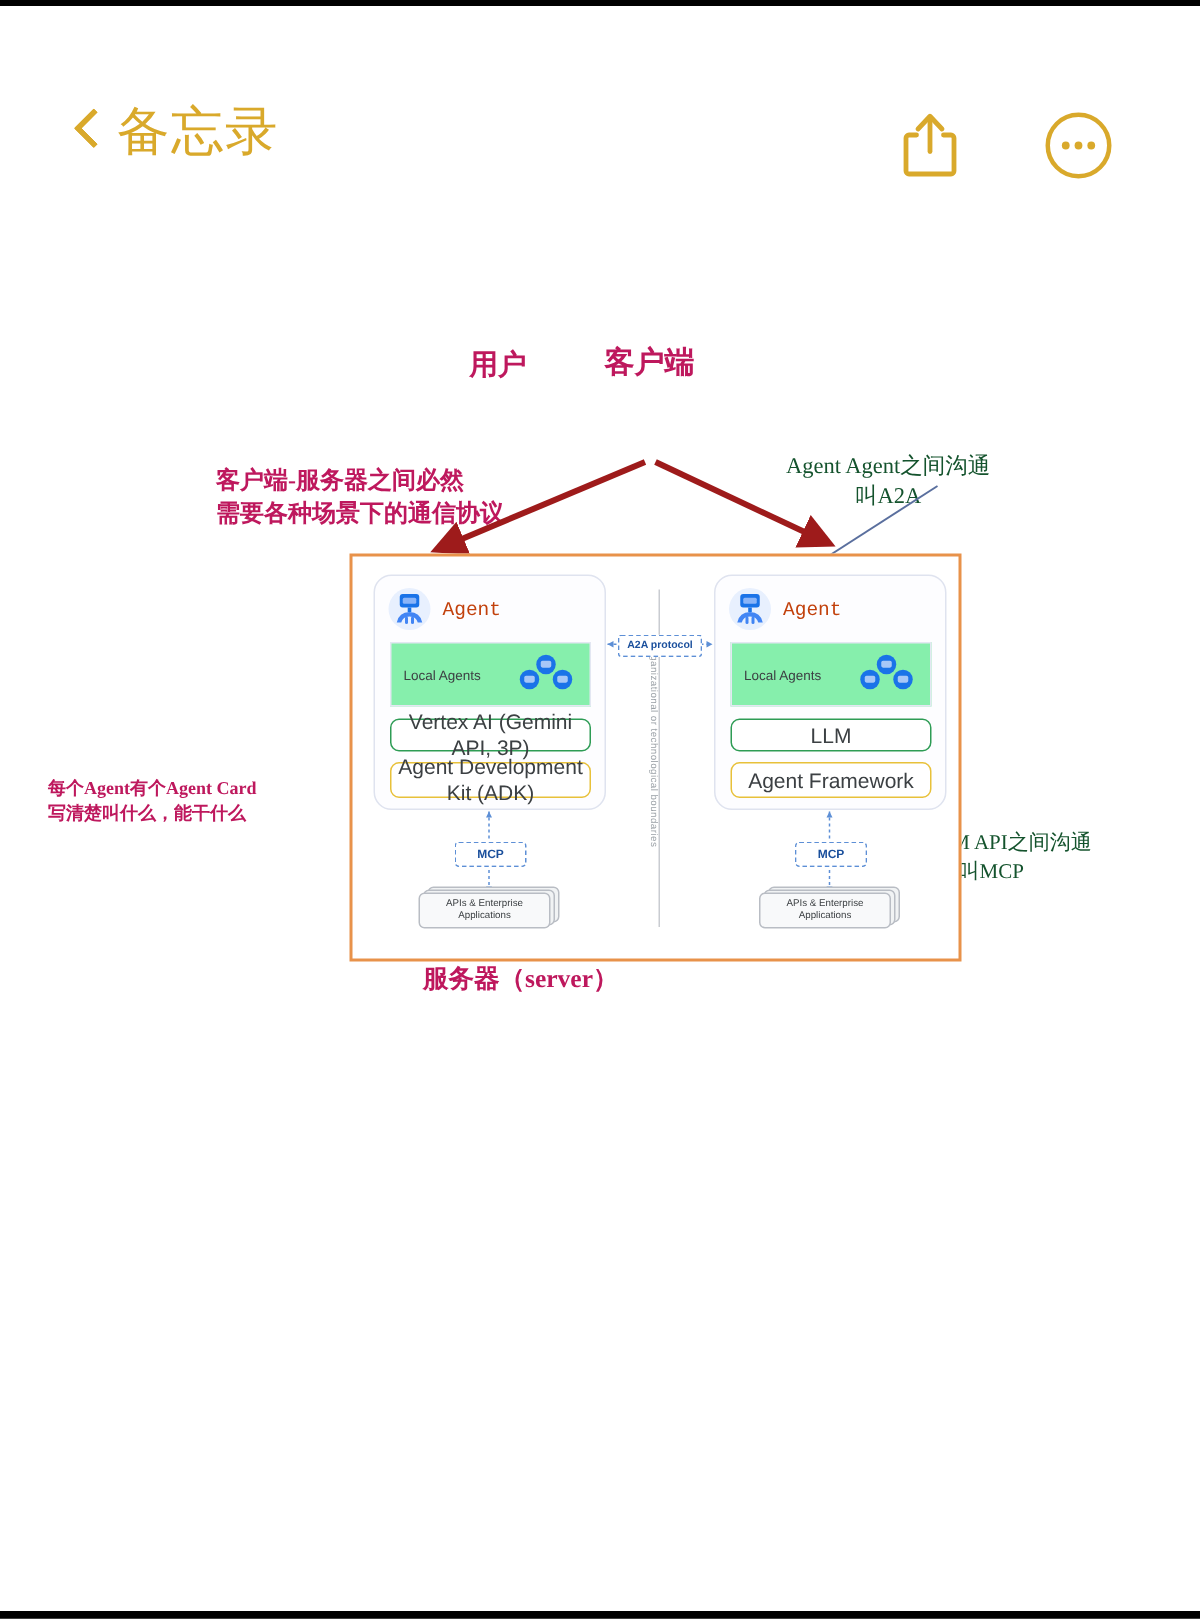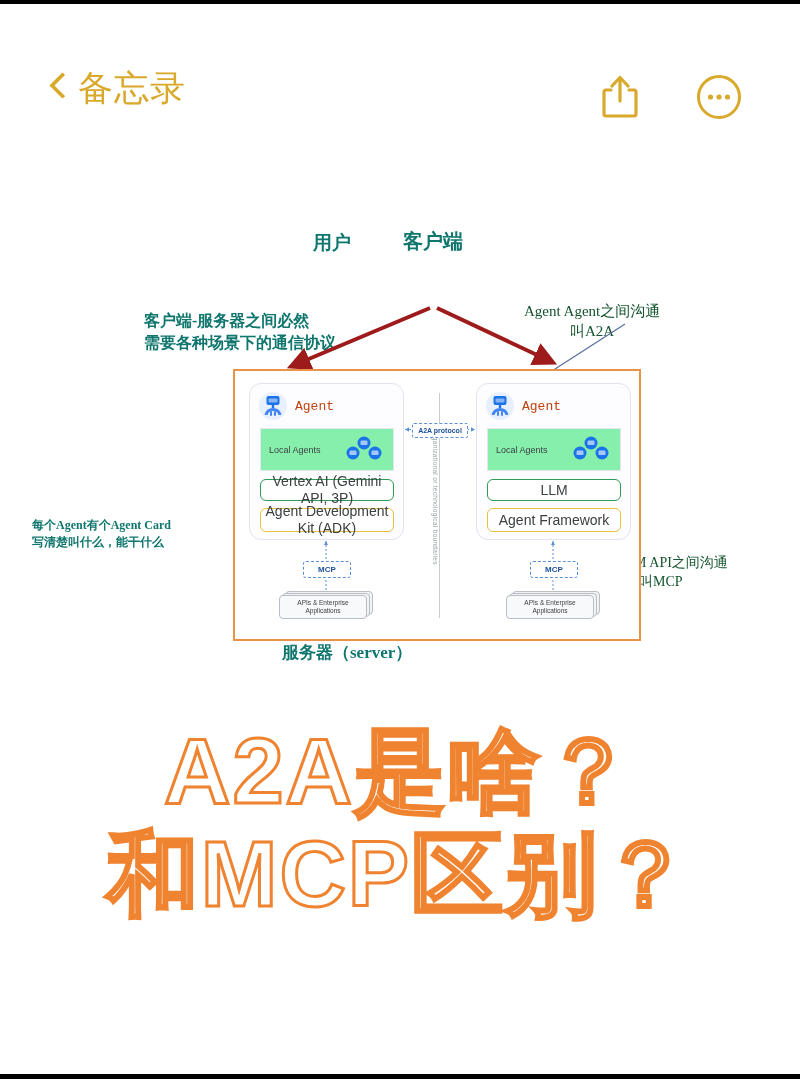--- a/index.html
+++ b/index.html
@@ -78,21 +78,21 @@
   .diagram {
     position: absolute;
     left: 0;
     top: 210px;
     width: 800px;
     height: 465px;
   }
 
   .label-cn-red {
     position: absolute;
-    color: #0f766e;
+    color: #be185d;
     font-family: "Liberation Serif", serif;
     font-weight: bold;
     white-space: nowrap;
   }
   .label-black {
     position: absolute;
     color: #14532d;
     font-family: "Liberation Serif", serif;
     white-space: nowrap;
     text-align: center;
@@ -498,18 +498,14 @@
       </div>
       <div class="apis right">
         <div class="sheet s1"></div>
         <div class="sheet s2"></div>
         <div class="sheet s3">APIs &amp; Enterprise Applications</div>
       </div>
 
     </div>
   </div>
 
-  <div class="headline">
-    <div class="hl-line">A2A是啥？</div>
-    <div class="hl-line">和MCP区别？</div>
-  </div>
 
 </div>
 
 </body></html>

